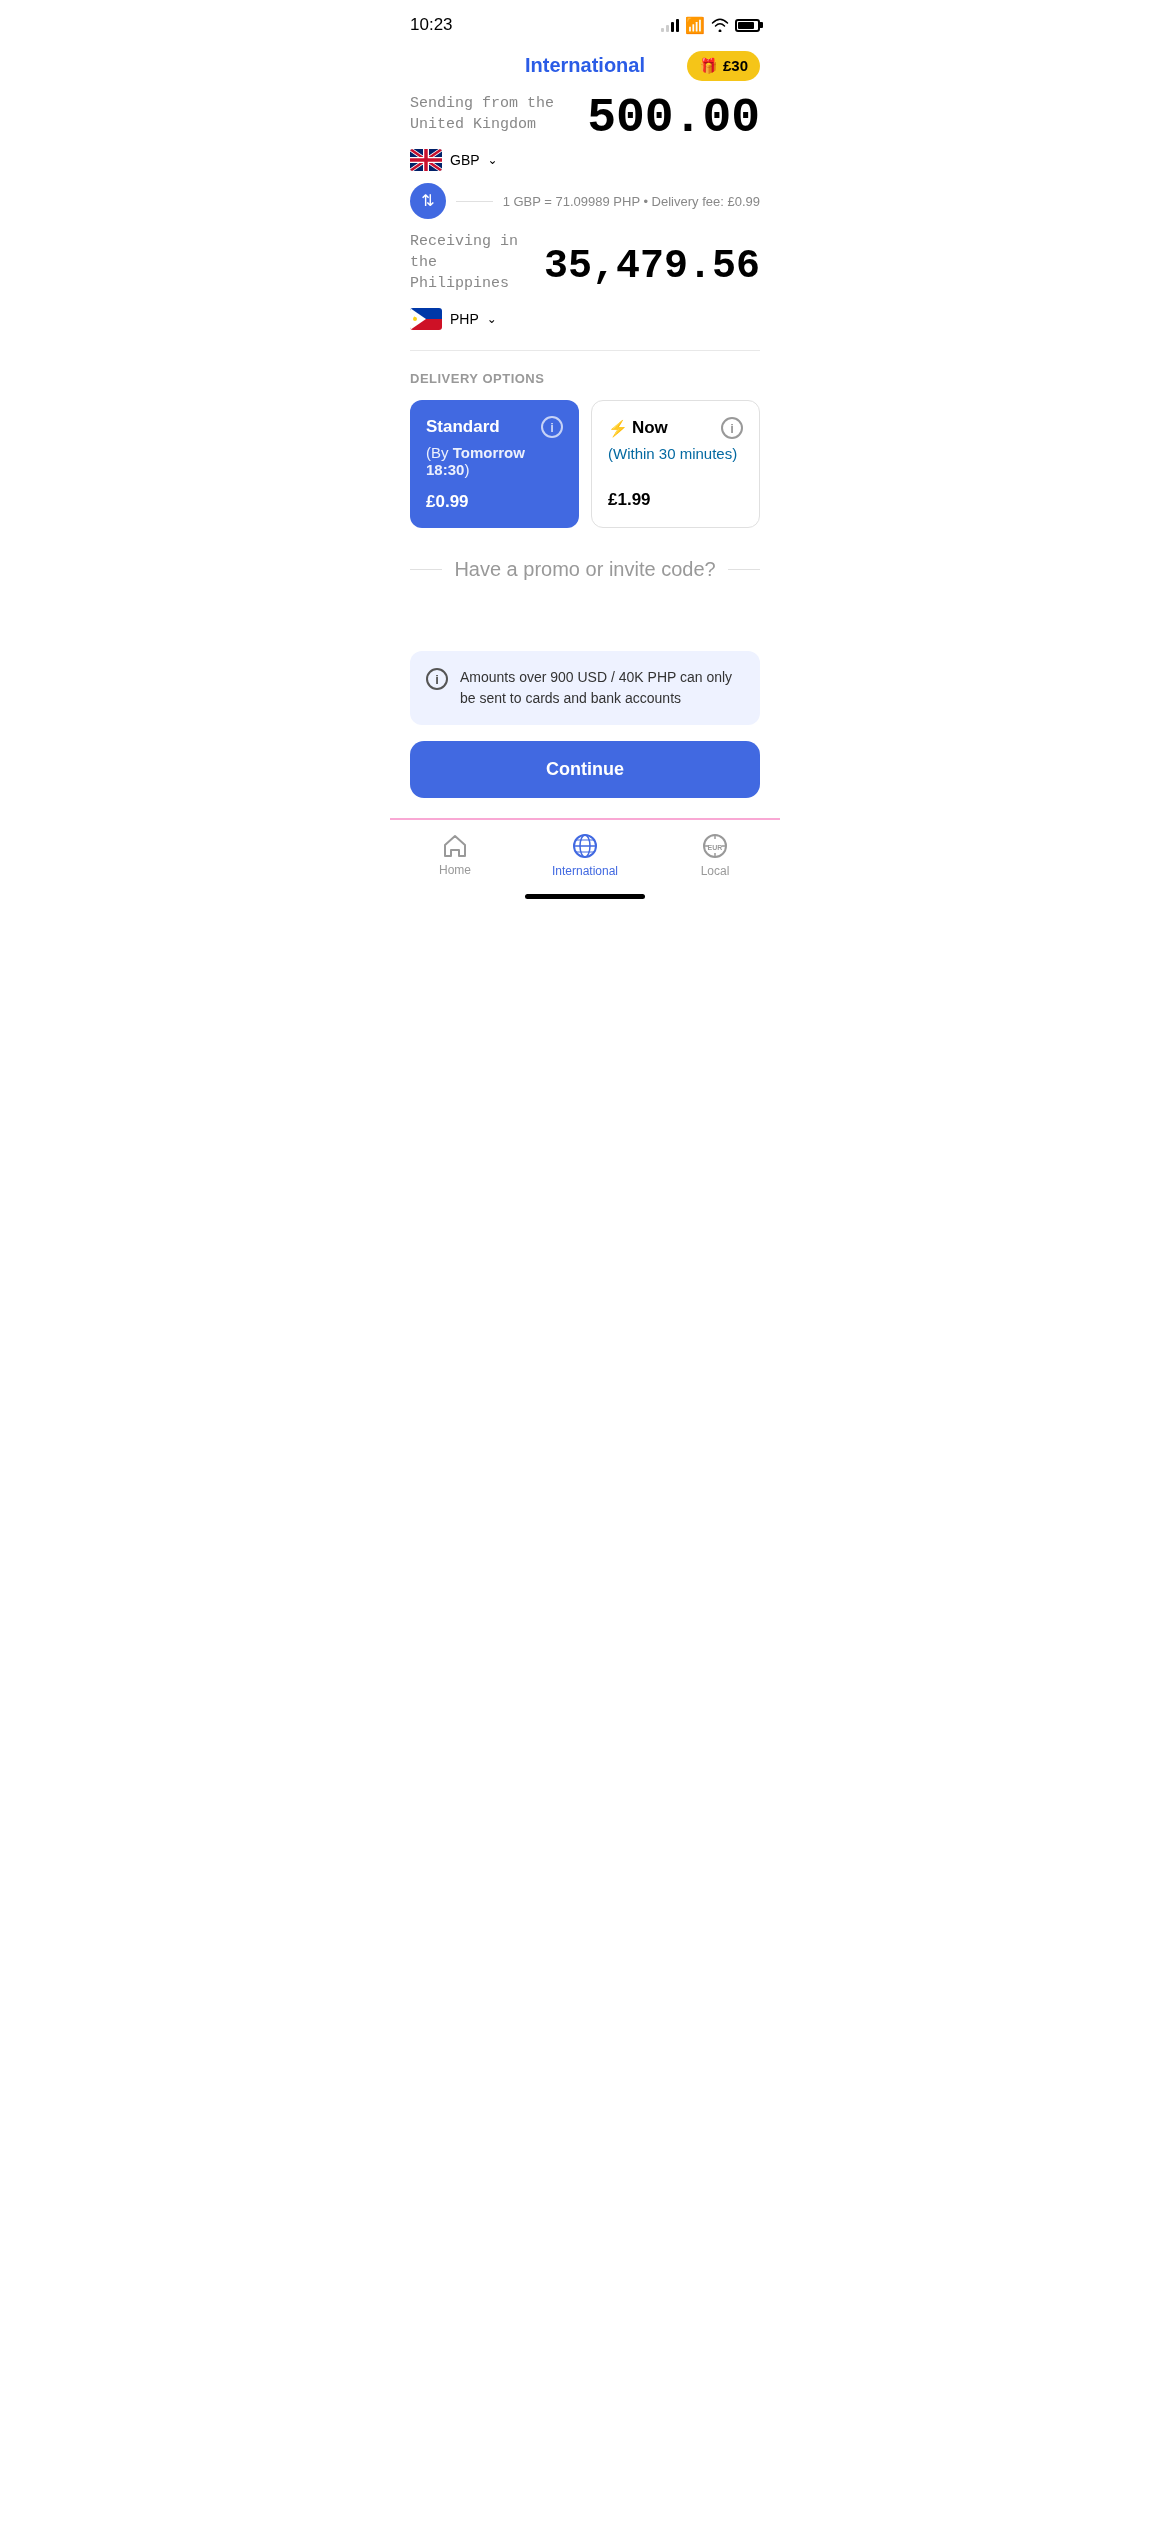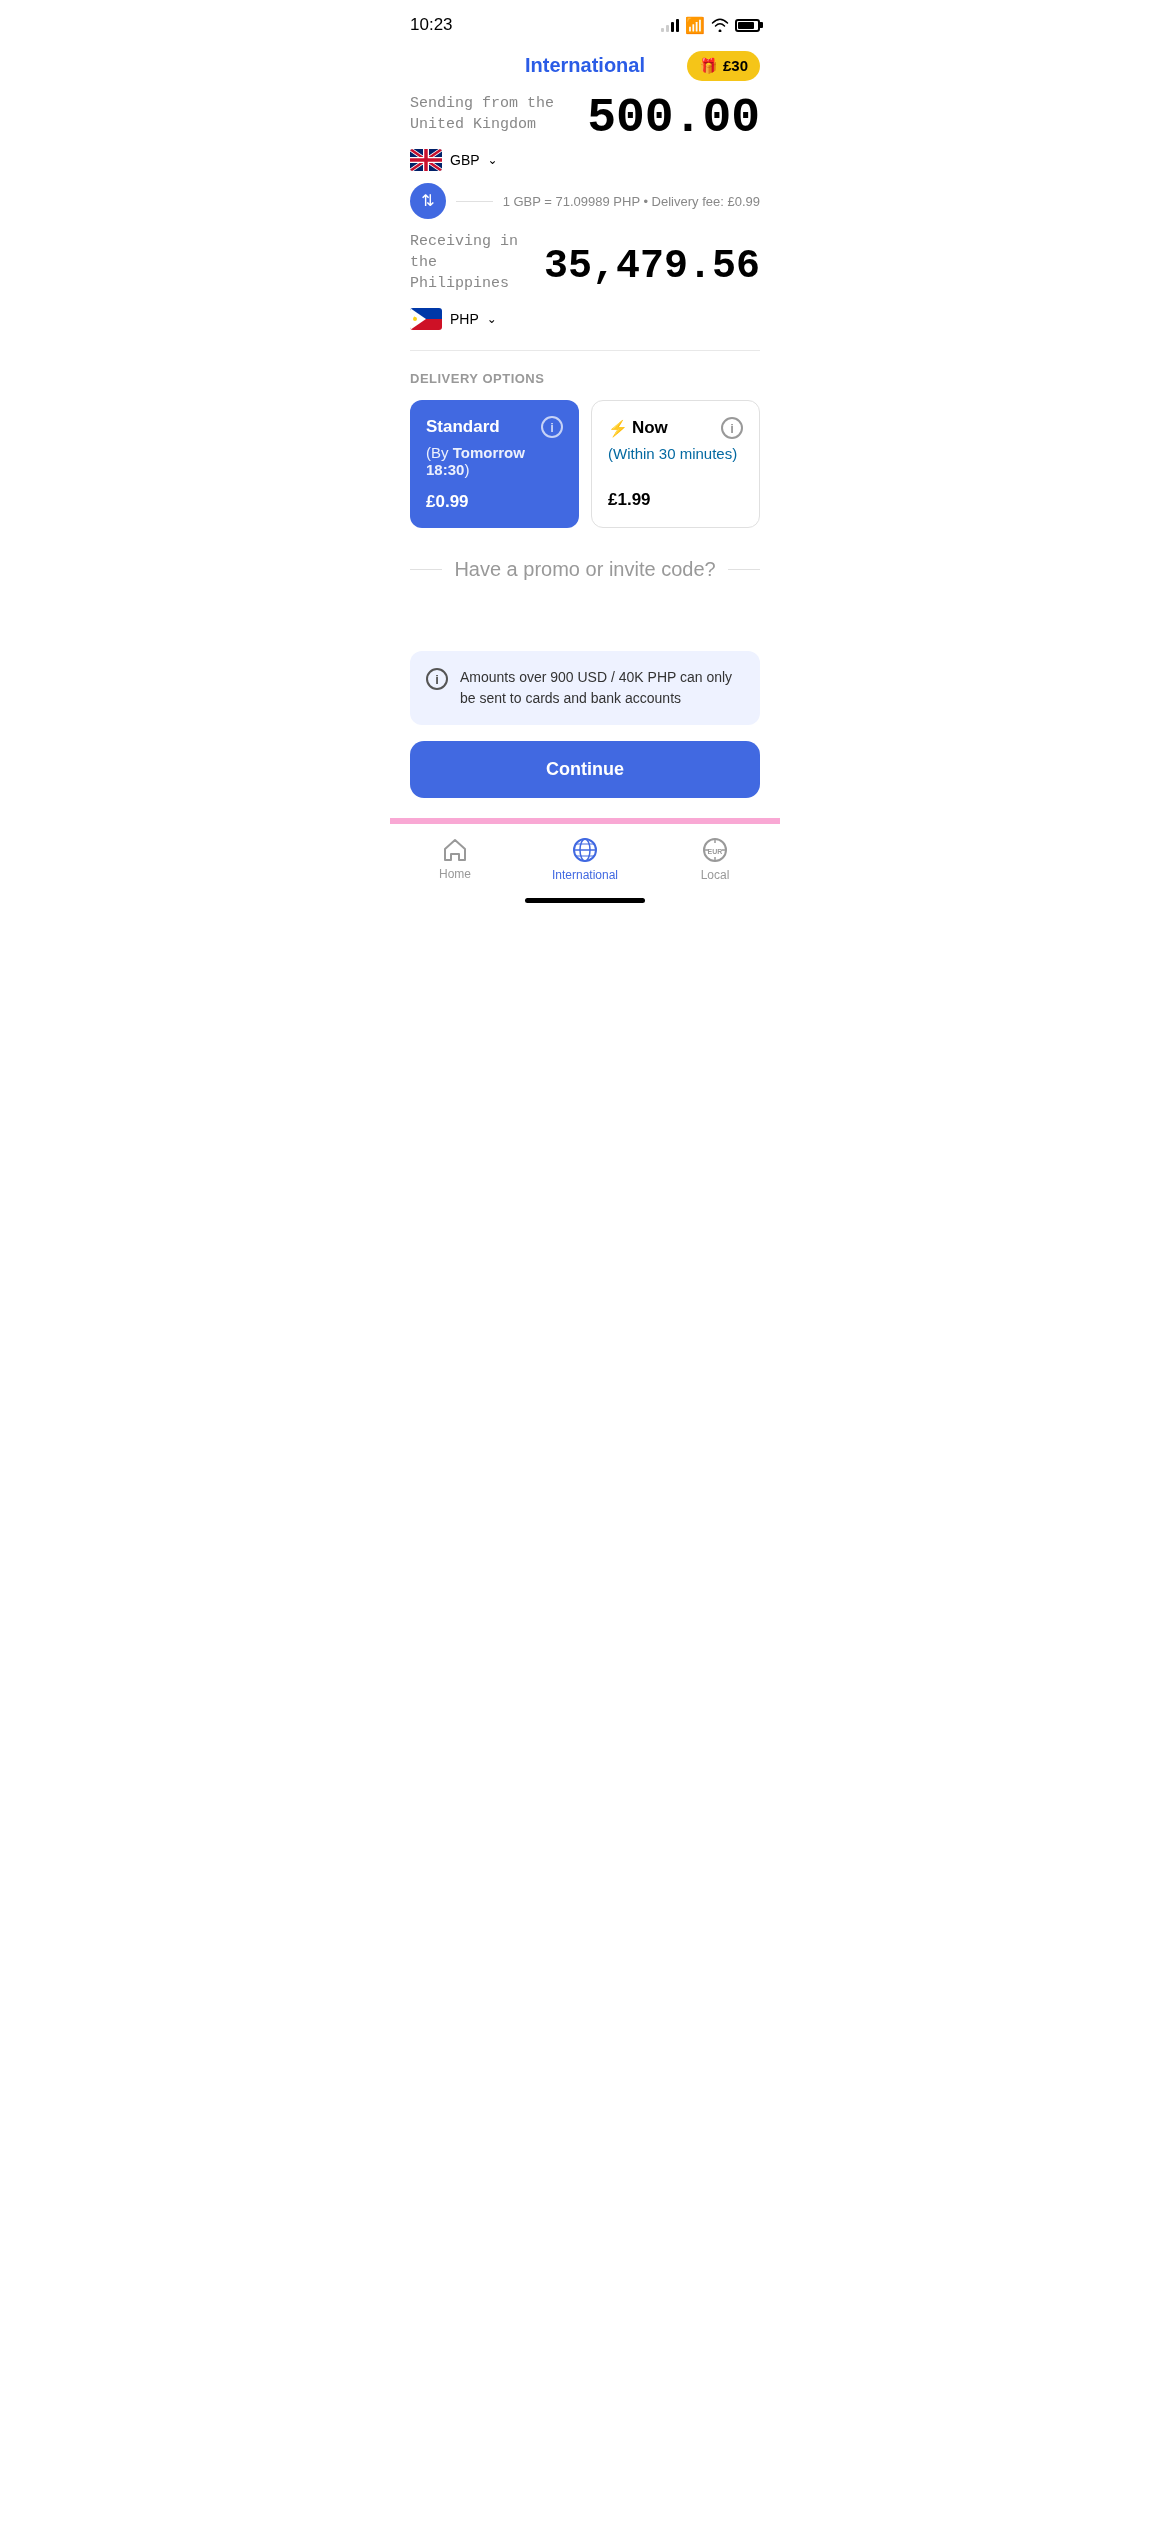--- a/index.html
+++ b/index.html
@@ -321,21 +321,21 @@
       cursor: pointer;
       margin-bottom: 20px;
     }
 
     
     .bottom-nav {
       display: flex;
       justify-content: space-around;
       align-items: center;
       padding: 12px 0 8px;
-      border-top: 6px solid #f9a8d4;
+      border-top: 2px solid #f9a8d4;
       background: white;
     }
     .nav-item {
       display: flex;
       flex-direction: column;
       align-items: center;
       gap: 4px;
       cursor: pointer;
       min-width: 70px;
     }

